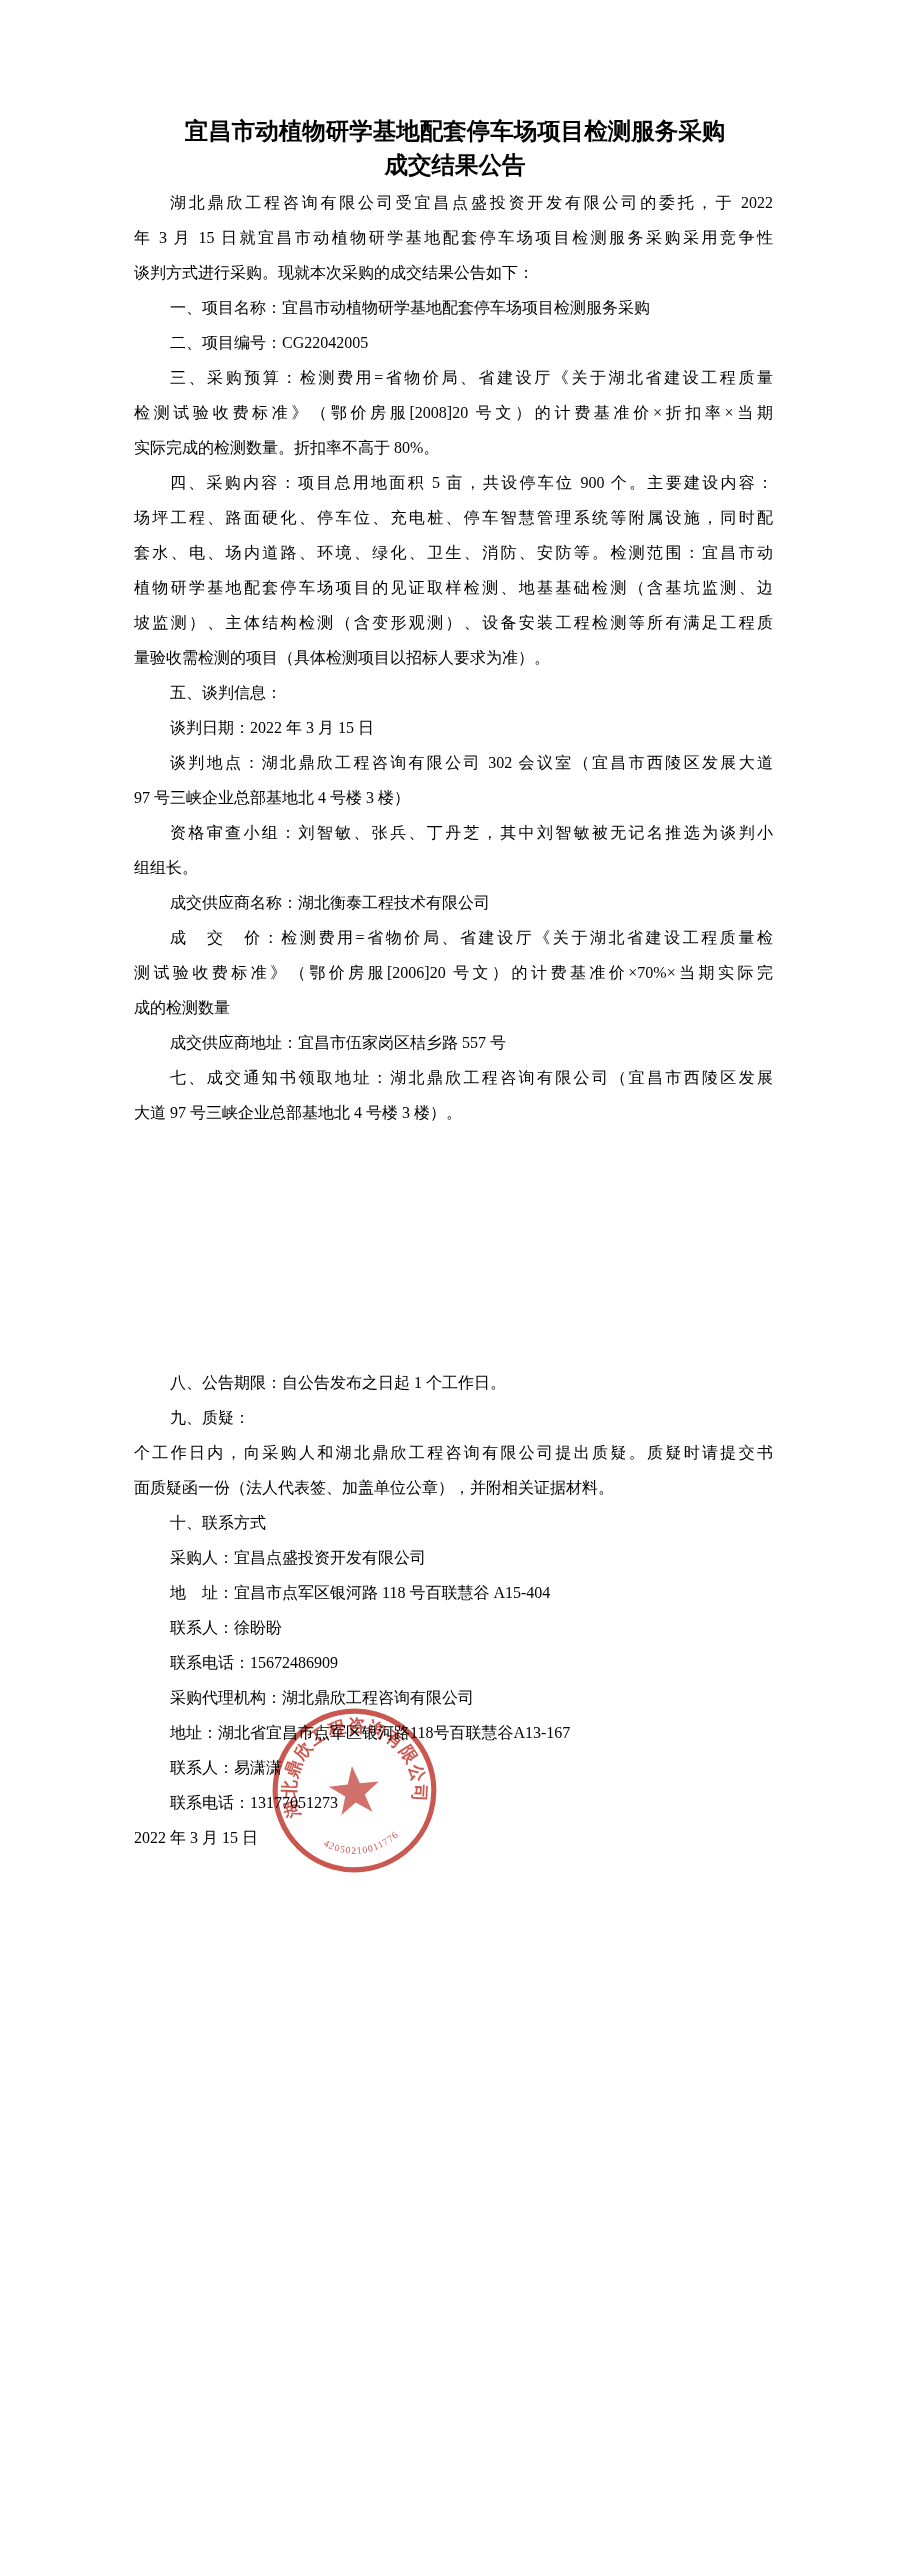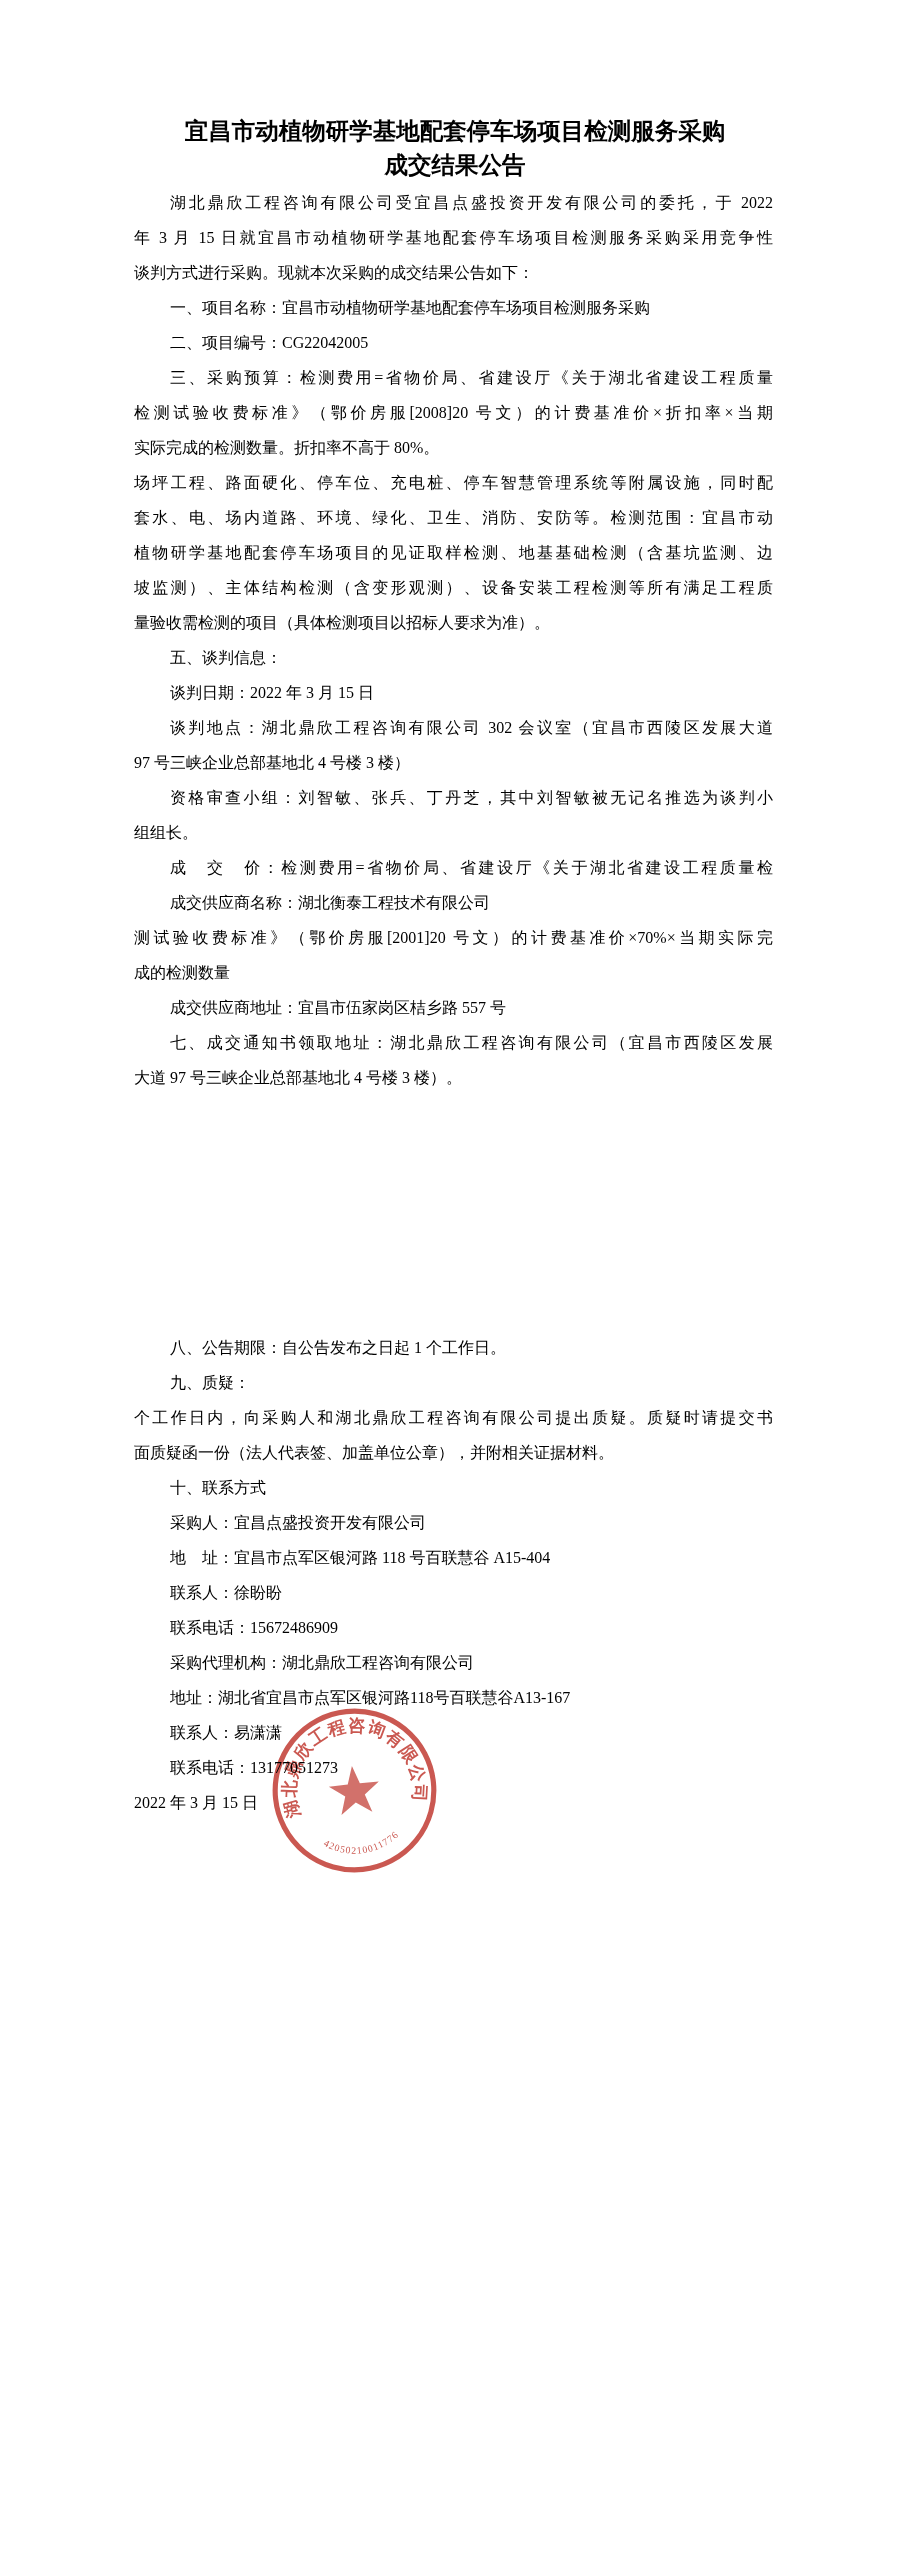--- a/index.html
+++ b/index.html
@@ -63,34 +63,35 @@
 
   <div class="doc-body">
     <div class="ln i j">湖北鼎欣工程咨询有限公司受宜昌点盛投资开发有限公司的委托，于 2022</div>
     <div class="ln j">年 3 月 15 日就宜昌市动植物研学基地配套停车场项目检测服务采购采用竞争性</div>
     <div class="ln">谈判方式进行采购。现就本次采购的成交结果公告如下：</div>
     <div class="ln i">一、项目名称：宜昌市动植物研学基地配套停车场项目检测服务采购</div>
     <div class="ln i">二、项目编号：CG22042005</div>
     <div class="ln i j">三、采购预算：检测费用=省物价局、省建设厅《关于湖北省建设工程质量</div>
     <div class="ln j">检测试验收费标准》（鄂价房服[2008]20 号文）的计费基准价×折扣率×当期</div>
     <div class="ln">实际完成的检测数量。折扣率不高于 80%。</div>
+    <div class="ln i j">四、采购内容：项目总用地面积 5 亩，共设停车位 900 个。主要建设内容：</div>
     <div class="ln j">场坪工程、路面硬化、停车位、充电桩、停车智慧管理系统等附属设施，同时配</div>
     <div class="ln j">套水、电、场内道路、环境、绿化、卫生、消防、安防等。检测范围：宜昌市动</div>
     <div class="ln j">植物研学基地配套停车场项目的见证取样检测、地基基础检测（含基坑监测、边</div>
     <div class="ln j">坡监测）、主体结构检测（含变形观测）、设备安装工程检测等所有满足工程质</div>
     <div class="ln">量验收需检测的项目（具体检测项目以招标人要求为准）。</div>
     <div class="ln i">五、谈判信息：</div>
     <div class="ln i">谈判日期：2022 年 3 月 15 日</div>
     <div class="ln i j">谈判地点：湖北鼎欣工程咨询有限公司 302 会议室（宜昌市西陵区发展大道</div>
     <div class="ln">97 号三峡企业总部基地北 4 号楼 3 楼）</div>
     <div class="ln i j">资格审查小组：刘智敏、张兵、丁丹芝，其中刘智敏被无记名推选为谈判小</div>
     <div class="ln">组组长。</div>
+    <div class="ln i">成交供应商名称：湖北衡泰工程技术有限公司</div>
     <div class="ln i j">成　交　价：检测费用=省物价局、省建设厅《关于湖北省建设工程质量检</div>
-    <div class="ln i">成交供应商名称：湖北衡泰工程技术有限公司</div>
-    <div class="ln j">测试验收费标准》（鄂价房服[2001]20 号文）的计费基准价×70%×当期实际完</div>
+    <div class="ln j">测试验收费标准》（鄂价房服[2006]20 号文）的计费基准价×70%×当期实际完</div>
     <div class="ln">成的检测数量</div>
     <div class="ln i">成交供应商地址：宜昌市伍家岗区桔乡路 557 号</div>
     <div class="ln i j">七、成交通知书领取地址：湖北鼎欣工程咨询有限公司（宜昌市西陵区发展</div>
     <div class="ln">大道 97 号三峡企业总部基地北 4 号楼 3 楼）。</div>
 
     <div class="gap"></div>
 
     <div class="ln i">八、公告期限：自公告发布之日起 1 个工作日。</div>
     <div class="ln i">九、质疑：</div>
     <div class="ln j">个工作日内，向采购人和湖北鼎欣工程咨询有限公司提出质疑。质疑时请提交书</div>

